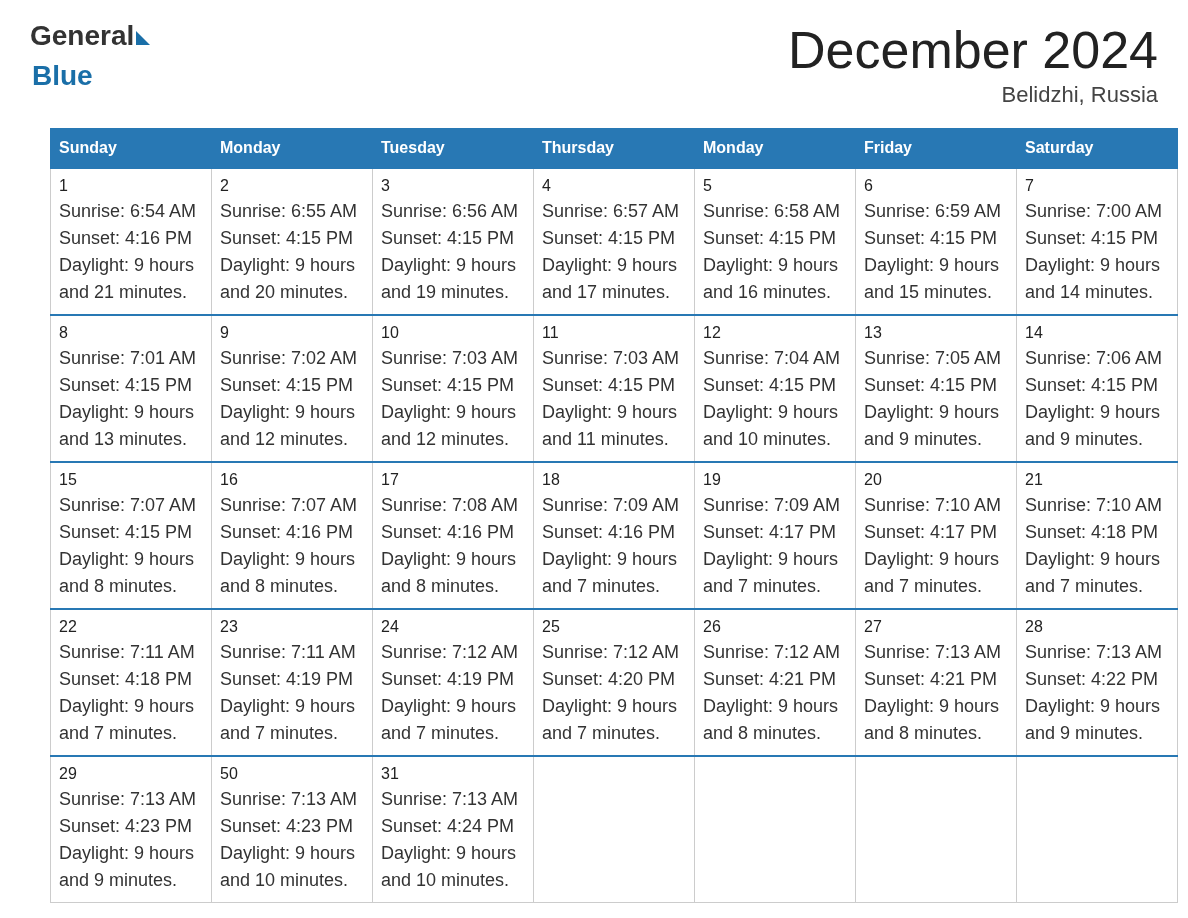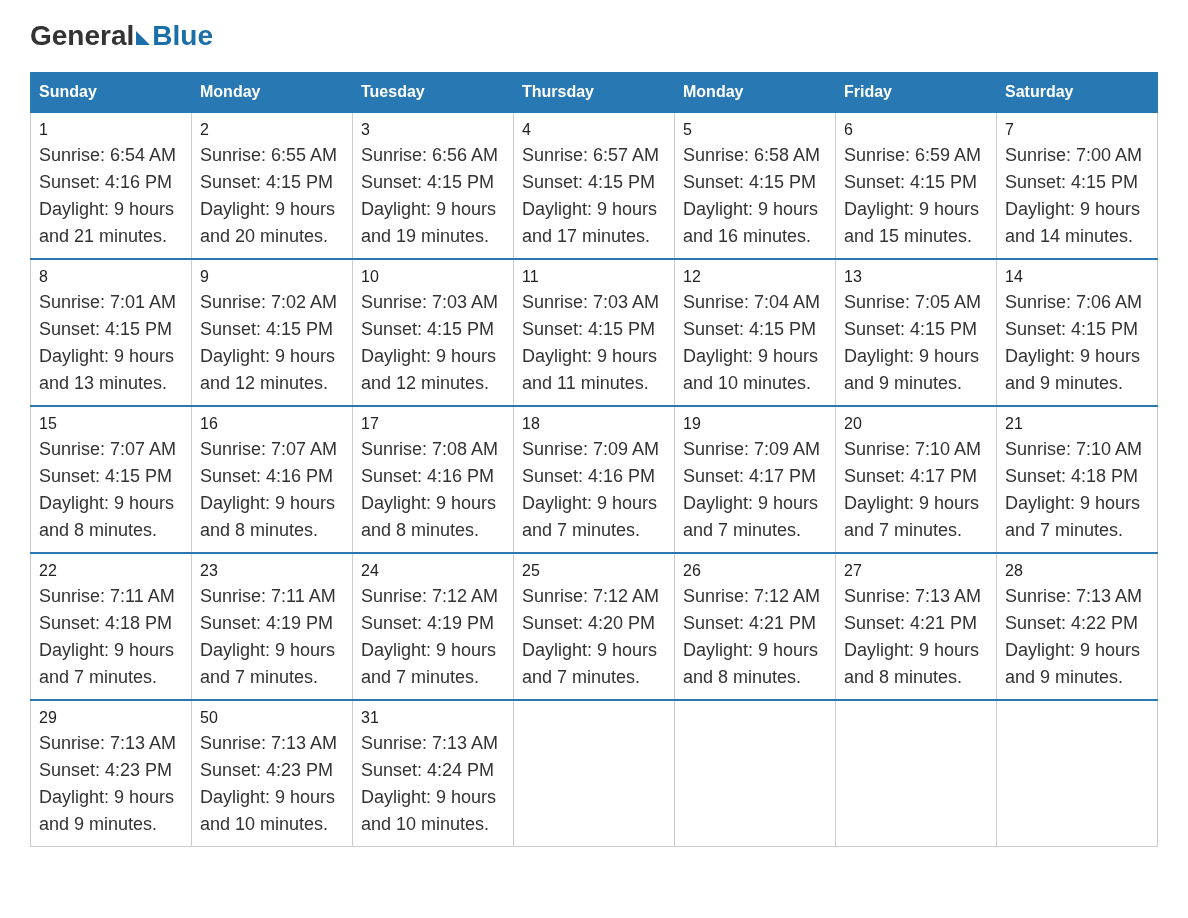--- a/index.html
+++ b/index.html
@@ -11,21 +11,21 @@
       padding: 20px 30px;
     }
     .header {
       display: flex;
       justify-content: space-between;
       align-items: flex-start;
       margin-bottom: 20px;
     }
     .logo {
       display: flex;
-      flex-direction: row;
+      flex-direction: column;
       align-items: flex-start;
     }
     .logo-top {
       display: flex;
       align-items: center;
     }
     .logo-general {
       font-size: 28px;
       font-weight: bold;
       color: #333;
@@ -56,20 +56,21 @@
     }
     .location {
       font-size: 22px;
       color: #444;
       margin-top: 2px;
     }
     table {
       width: 100%;
       border-collapse: collapse;
       table-layout: fixed;
+      margin-left: 20px;
     }
     thead tr th {
       background-color: #2878b4;
       color: #ffffff;
       font-size: 16px;
       font-weight: bold;
       padding: 10px 8px;
       text-align: left;
       border: 1px solid #2878b4;
     }
@@ -94,36 +95,41 @@
       font-size: 18px;
       color: #333;
       line-height: 1.5;
     }
     tbody tr td.empty {
       border-top: 2px solid #2878b4;
     }
     .logo-line2 {
       display: flex;
       align-items: center;
+      margin-top: 8px;
     }
   </style>
 </head>
 <body>
 
 <div class="header">
   <div class="logo">
     <div class="logo-top">
       <span class="logo-general">General</span>
       <div class="logo-arrow"></div>
     </div>
     <div class="logo-line2">
       <span style="font-size:28px;font-weight:bold;color:#333;"></span>
       <span class="logo-blue">Blue</span>
     </div>
   </div>
+  <div class="title-section">
+    <div class="month-title">December 2024</div>
+    <div class="location">Belidzhi, Russia</div>
+  </div>
 </div>
 
 <table>
   <thead>
     <tr>
     <th>Sunday</th>
         <th>Monday</th>
         <th>Tuesday</th>
         <th>Thursday</th>
         <th>Monday</th>

